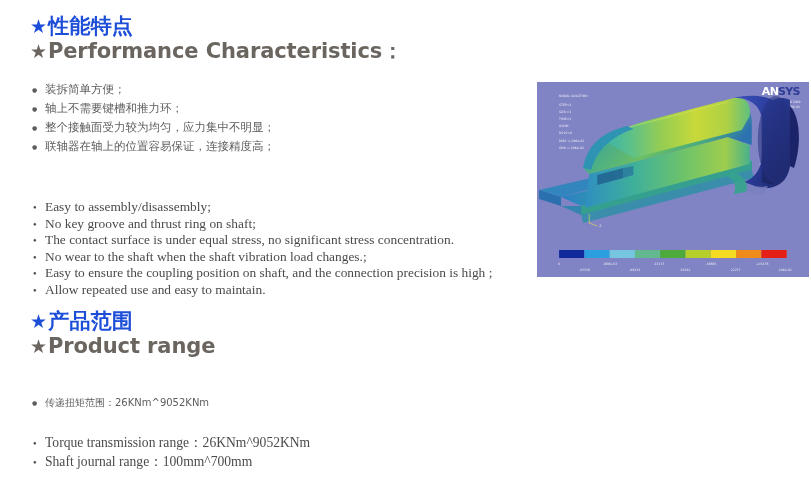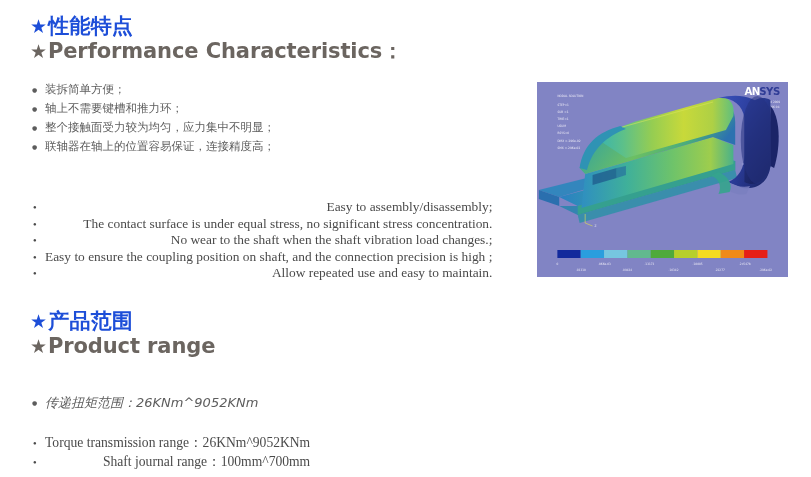--- a/index.html
+++ b/index.html
@@ -61,43 +61,42 @@
   }
 
   .list-en li {
     font-family: "Liberation Serif", serif;
     font-size: 13.4px;
     color: #4a4a4a;
     line-height: 16.6px;
     white-space: nowrap;
     position: relative;
     padding-left: 13px;
-    text-align: right;
   }
   .list-en li::before {
     content: "\25CF";
     position: absolute;
     left: 1px;
     top: 0;
     font-size: 6px;
     line-height: 16.6px;
     color: #4a4a4a;
   }
 
-  .spec-cn li { line-height: 21px; font-size: 13px; font-style: italic; }
+  .spec-cn li { line-height: 21px; font-size: 10px; }
   .spec-cn li::before { line-height: 21px; }
   .spec-en li { line-height: 18.5px; font-size: 13.6px; }
   .spec-en li::before { line-height: 18.5px; }
 
   
   #fea-figure {
     position: absolute;
     left: 537px;
     top: 82px;
-    width: 251px;
+    width: 272px;
     height: 195px;
     background: #8184c4;
     overflow: hidden;
   }
   #fea-svg { display: block; width: 100%; height: 100%; }
 
   .fea-anno {
     font-family: "DejaVu Sans", sans-serif;
     font-size: 3.1px;
     fill: #eceaf6;
@@ -137,20 +136,21 @@
 
 <ul class="list list-cn" style="left:32px; top:80px;">
   <li>装拆简单方便；</li>
   <li>轴上不需要键槽和推力环；</li>
   <li>整个接触面受力较为均匀，应力集中不明显；</li>
   <li>联轴器在轴上的位置容易保证，连接精度高；</li>
 </ul>
 
 <ul class="list list-en" style="left:32px; top:199px;">
   <li>Easy to assembly/disassembly;</li>
+  <li>No key groove and thrust ring on shaft;</li>
   <li>The contact surface is under equal stress, no significant stress concentration.</li>
   <li>No wear to the shaft when the shaft vibration load changes.;</li>
   <li>Easy to ensure the coupling position on shaft, and the connection precision is high ;</li>
   <li>Allow repeated use and easy to maintain.</li>
 </ul>
 
 <div id="fea-figure">
   <svg id="fea-svg" viewBox="0 0 271 195" preserveAspectRatio="none">
     <defs>
 

